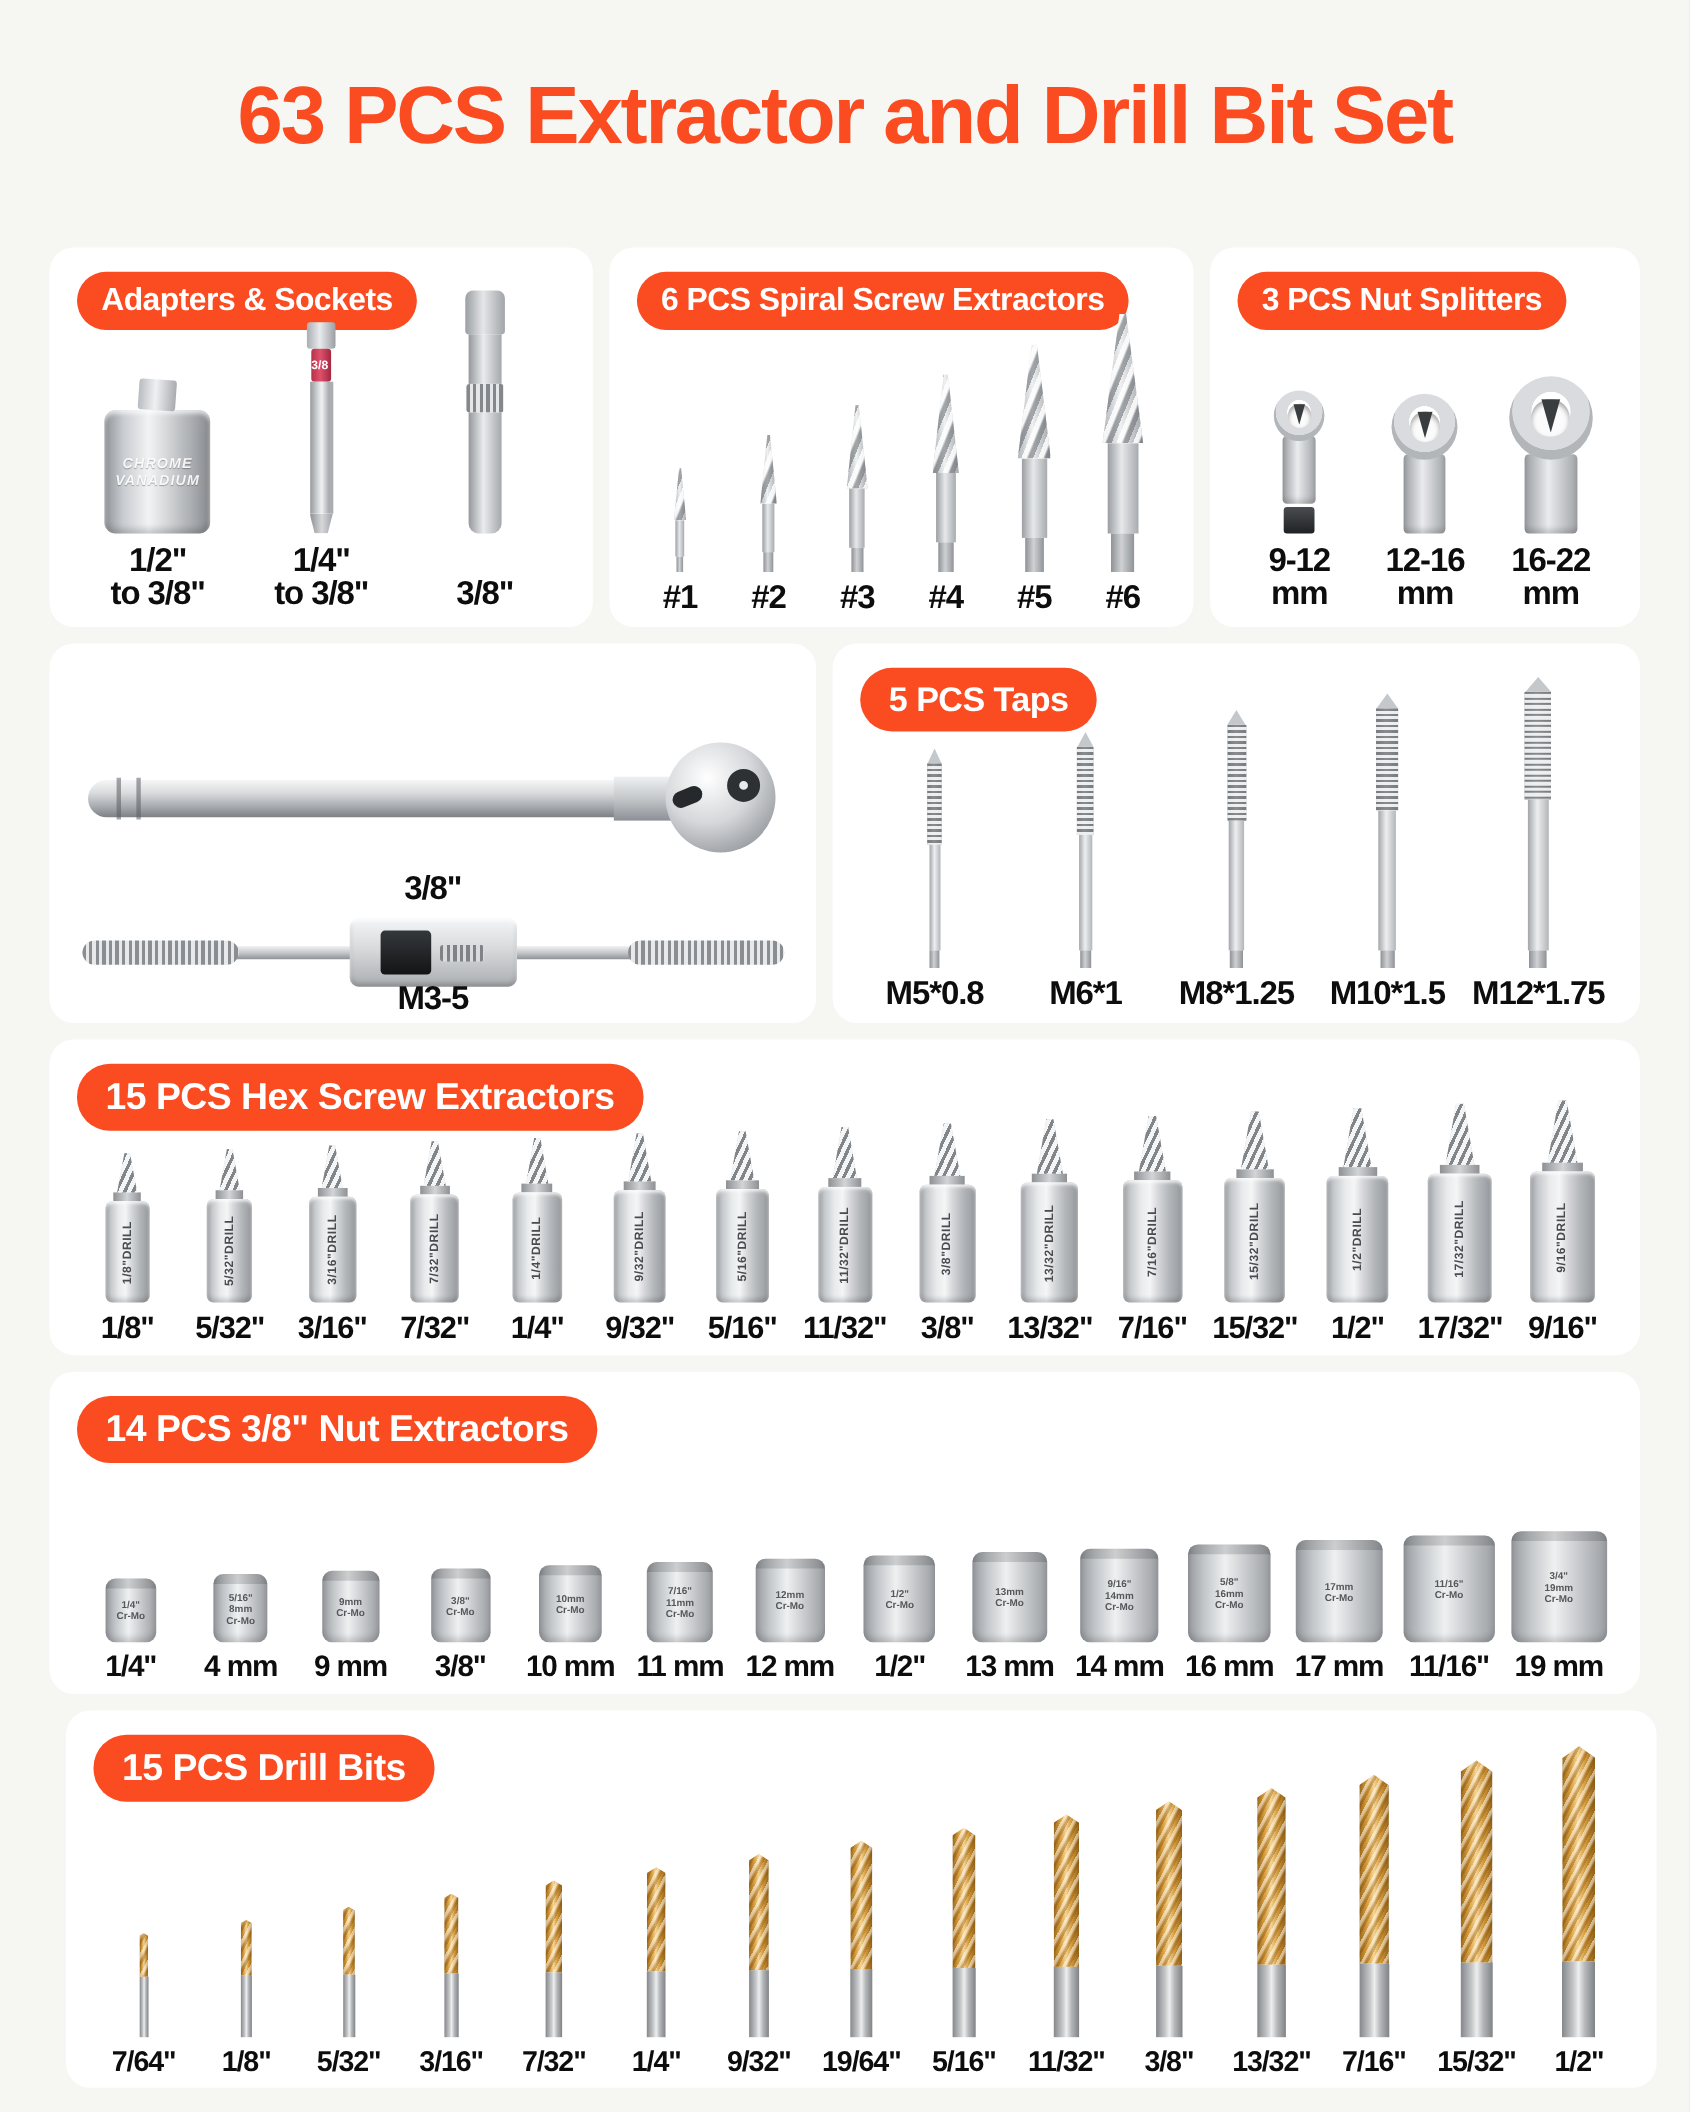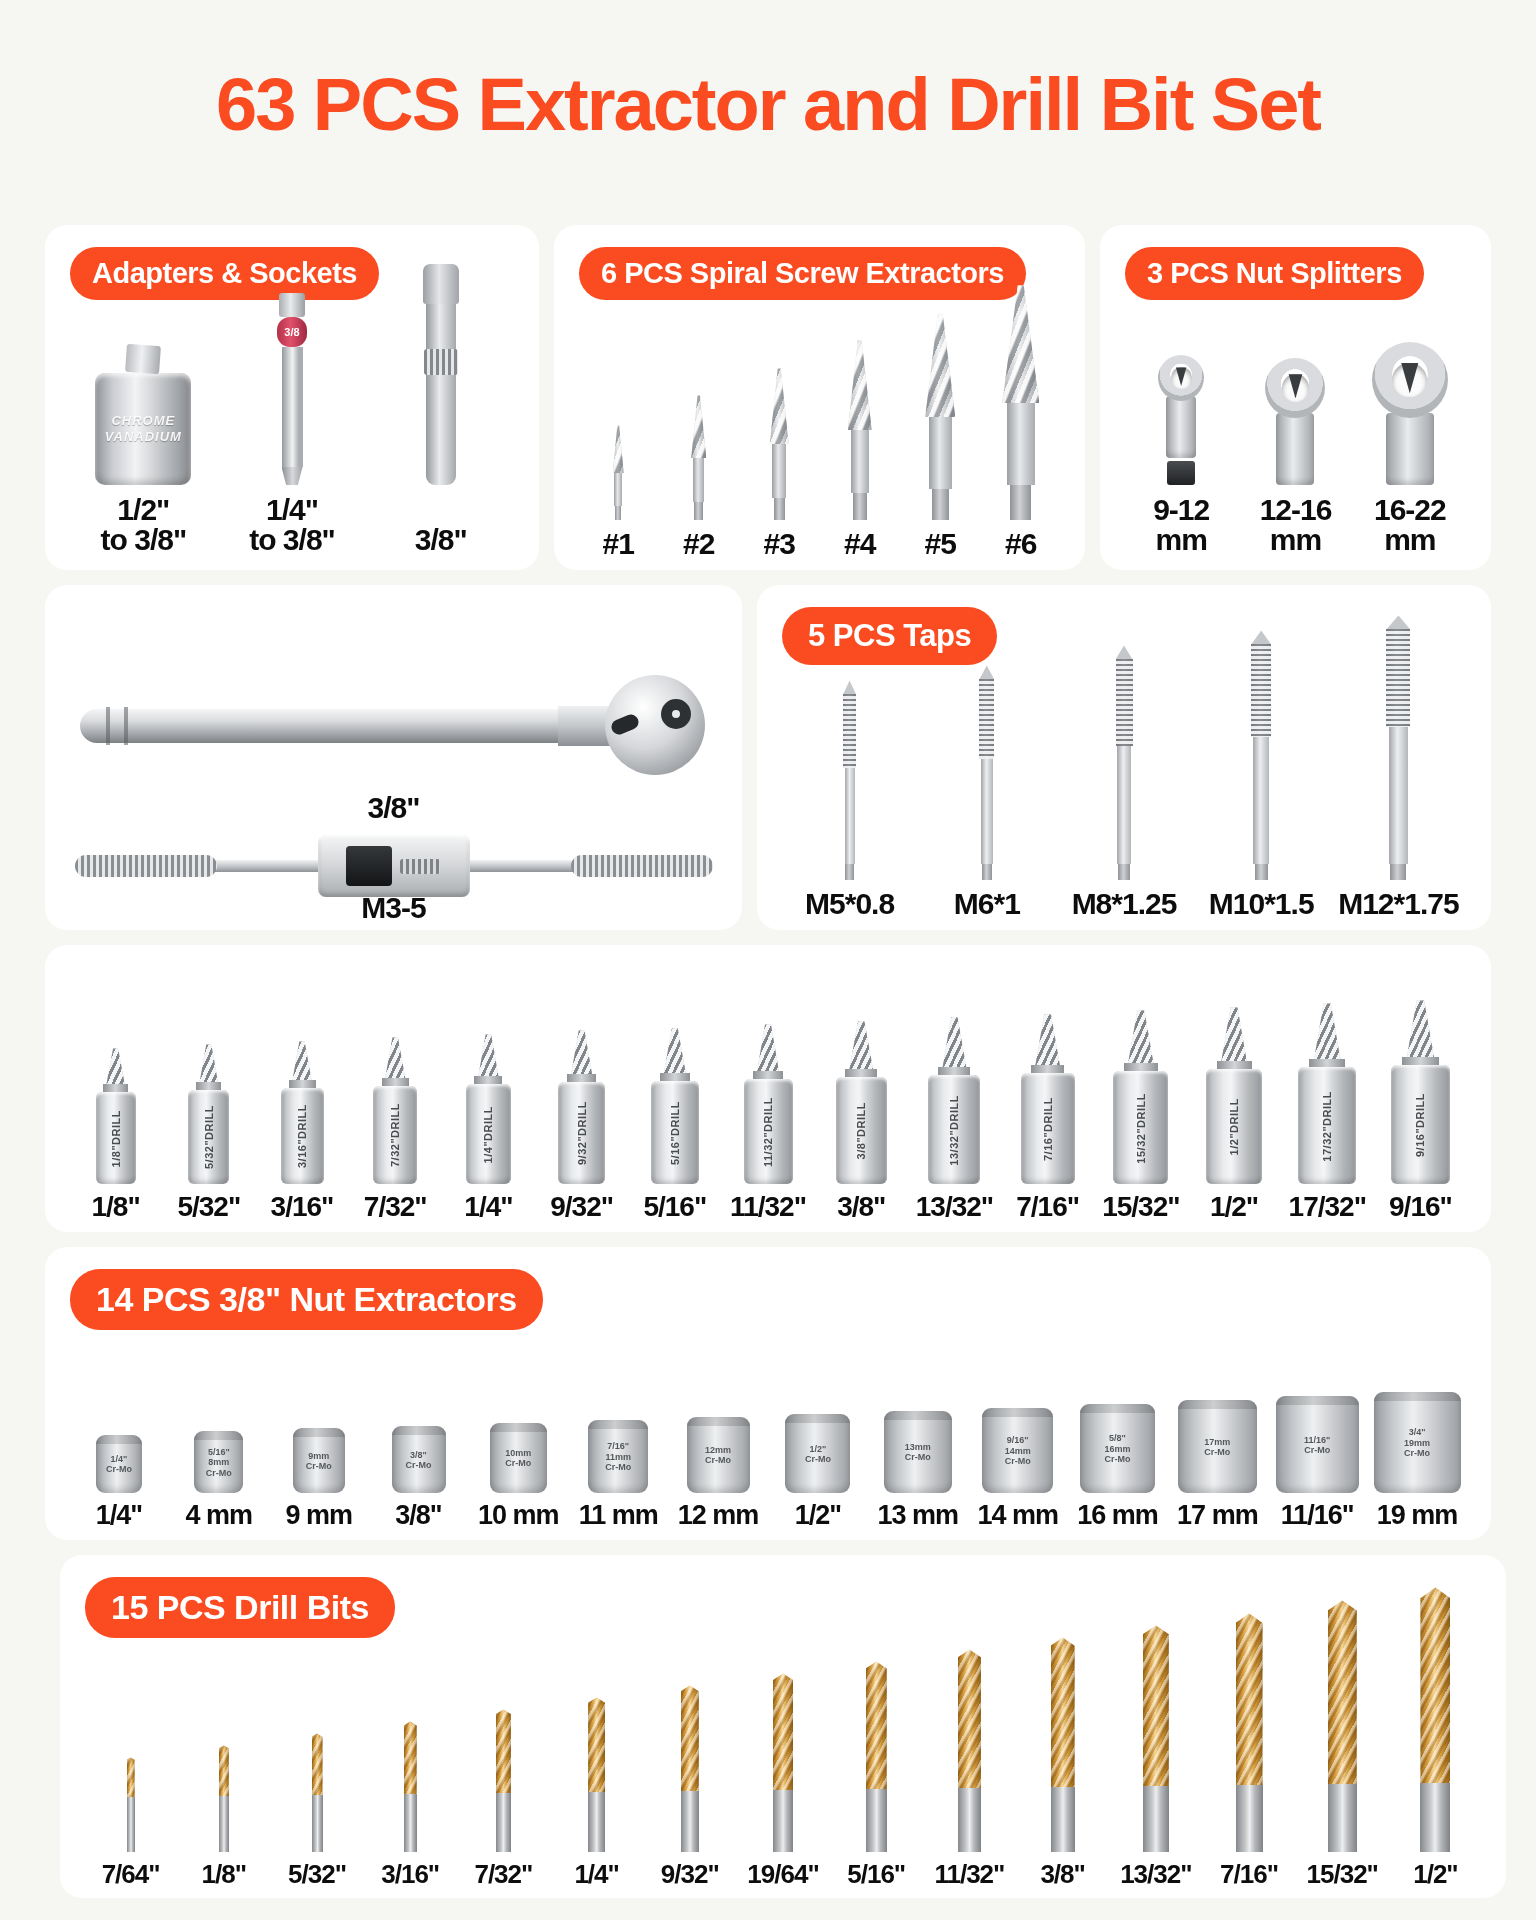--- a/index.html
+++ b/index.html
@@ -28,22 +28,22 @@
   
   .adapterA,.adapterB,.adapterC{display:flex;flex-direction:column;align-items:center;}
   .aA-drive{width:34px;height:28px;border-radius:3px;transform:rotate(4deg);
         background:linear-gradient(90deg,#b9bcc0,#eff0f2 45%,#a8abaf);}
   .aA-body{width:96px;height:112px;border-radius:10px;display:flex;align-items:center;justify-content:center;
         background:linear-gradient(90deg,#8f9296 0%,#c9ccd0 18%,#f2f3f5 42%,#d7d9db 58%,#a5a8ac 85%,#87898d 100%);
         box-shadow:inset 0 3px 4px rgba(255,255,255,.7),inset 0 -4px 6px rgba(0,0,0,.18);}
   .aA-etch{font-size:13px;font-weight:bold;color:rgba(255,255,255,.92);text-align:center;
         text-shadow:0 1px 1px rgba(0,0,0,.3);letter-spacing:1px;white-space:pre-line;line-height:1.25;font-style:italic;}
   .aB-top{width:26px;height:24px;border-radius:3px;background:linear-gradient(90deg,#aaadb1,#e8eaec 45%,#9b9ea2);}
-  .aB-band{width:30px;height:30px;border-radius:13px;background:linear-gradient(90deg,#b5304a,#e0506b 45%,#a02840);
-        display:flex;align-items:center;justify-content:center;}
+  .aB-band{width:18px;height:30px;border-radius:3px;background:linear-gradient(90deg,#b5304a,#e0506b 45%,#a02840);
+        display:flex;align-items:center;}
   .aB-bandtext{font-size:11px;font-weight:bold;color:#fff;}
   .aB-shaft{width:21px;height:120px;background:linear-gradient(90deg,#96999d,#dfe1e3 40%,#f0f1f3 50%,#aaadb1 80%);}
   .aB-tip{width:21px;height:18px;clip-path:polygon(0 0,100% 0,78% 100%,22% 100%);
         background:linear-gradient(90deg,#8e9195,#d6d8da 50%,#9ea1a5);}
   .aC-top{width:36px;height:40px;border-radius:7px 7px 3px 3px;background:linear-gradient(90deg,#9b9ea2,#e4e6e8 45%,#a1a4a8);}
   .aC-shaft1{width:30px;height:45px;background:linear-gradient(90deg,#95989c,#e9ebed 45%,#a5a8ac);}
   .aC-knurl{width:34px;height:26px;border-radius:3px;
         background:repeating-linear-gradient(90deg,#84878b 0 3px,#e4e6e8 3px 6px);}
   .aC-shaft2{width:30px;height:110px;border-radius:0 0 9px 9px;background:linear-gradient(90deg,#95989c,#e9ebed 45%,#a5a8ac);}
 
@@ -343,20 +343,21 @@
             <div class="tap-thread"></div>
             <div class="tap-shaft"></div>
             <div class="tap-end"></div>
           </div>
           <div class="label">M12*1.75</div>
         </div>
       </div>
   </section>
 
   <section class="card" style="left:45px;top:945px;width:1446px;height:287px;">
+    <div class="badge" style="font-size:34px;">15 PCS Hex Screw Extractors</div>
     <div class="items" id="hex-items">
         <div class="item">
           <div class="hexx">
      <div class="hx-burr" style="width:21px;height:36px"></div>
      <div class="hx-neck" style="width:25px"></div>
      <div class="hx-body" style="width:40px;height:92px">
        <span class="hx-imprint">1/8"DRILL</span>
             </div>
           </div>
           <div class="label">1/8"</div>

